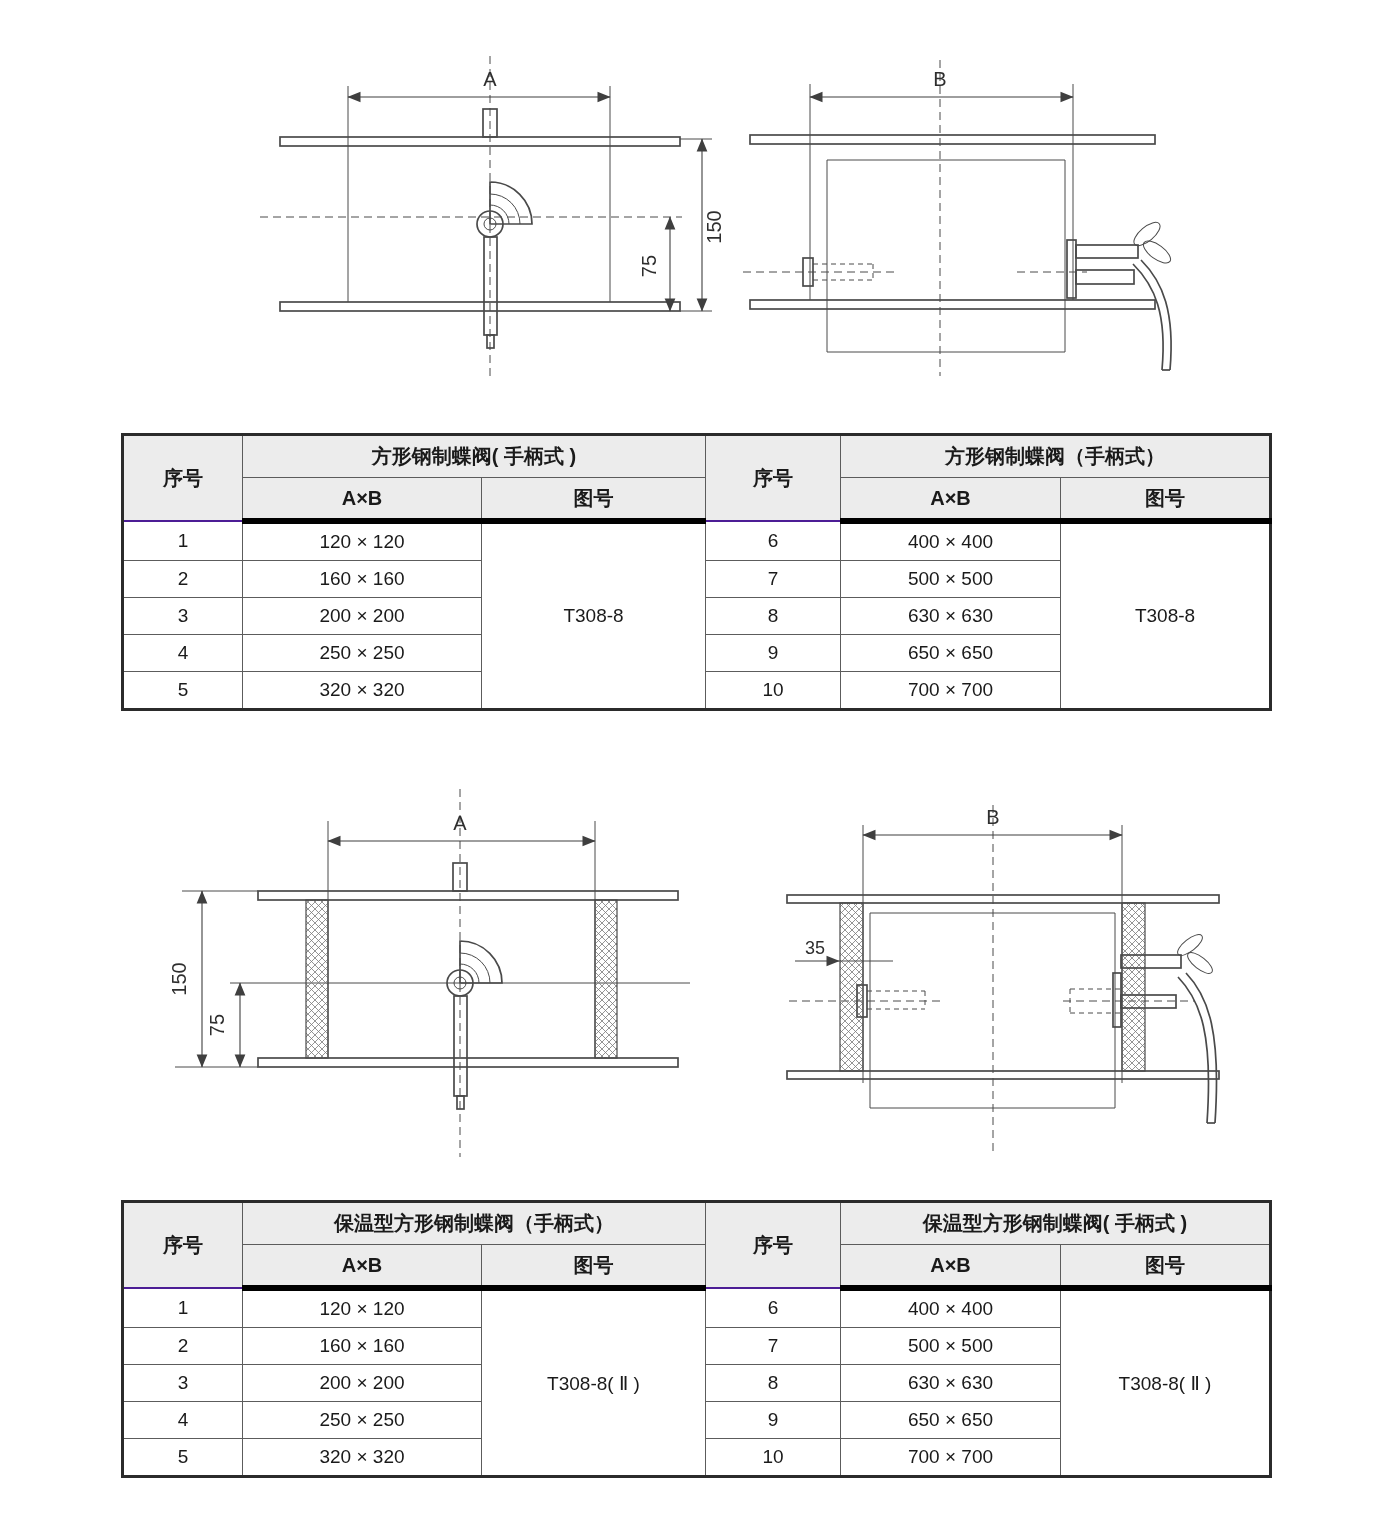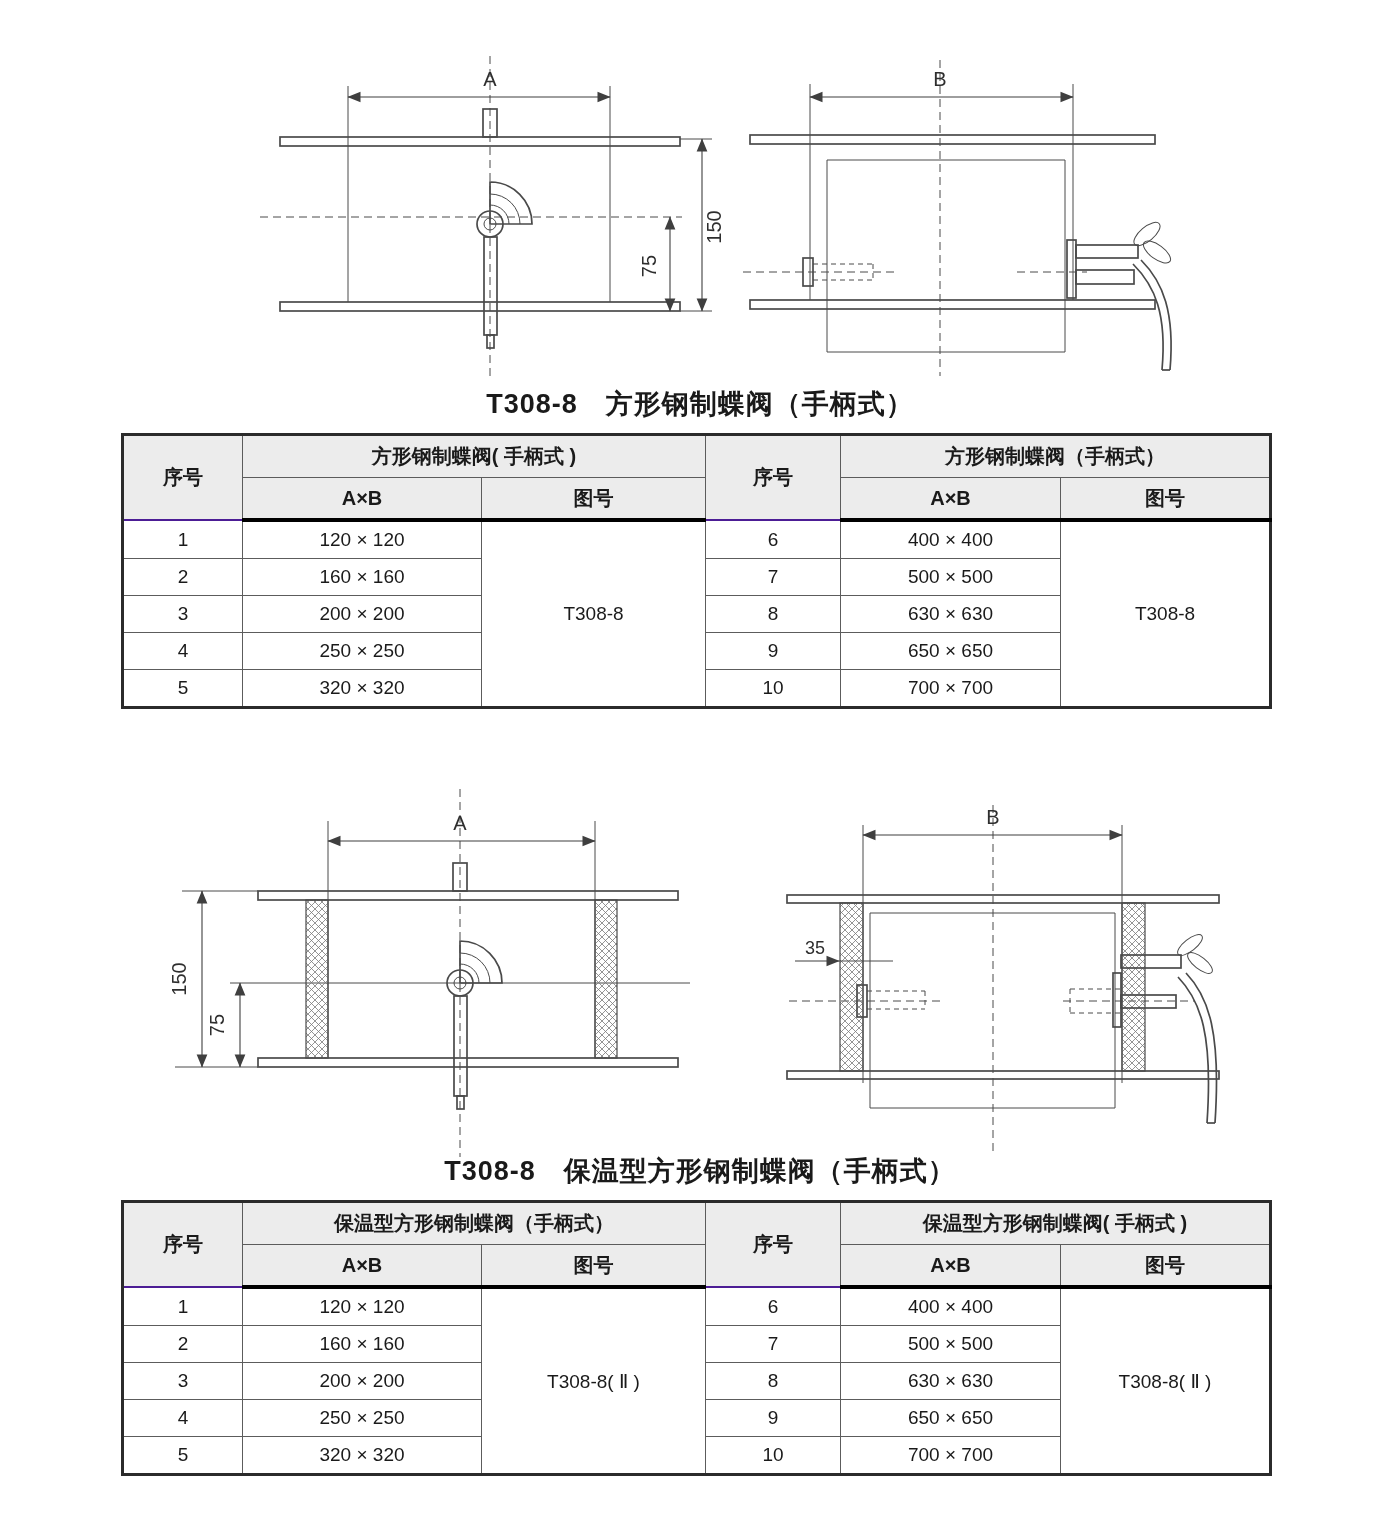--- a/index.html
+++ b/index.html
@@ -10,21 +10,21 @@
   #title1{top:386px;}
   #title2{top:1153px;}
   .tblwrap{position:absolute;left:121px;width:1148px;}
   #tblwrap1{top:433px;}
   #tblwrap2{top:1200px;}
   table.spec{border-collapse:collapse;width:100%;table-layout:fixed;border:3px solid #2b2b2b;}
   .spec th,.spec td{border:1px solid #5c5c5c;text-align:center;vertical-align:middle;padding:0;
                     overflow:hidden;white-space:nowrap;}
   .spec th{background:#ececec;font-weight:bold;font-size:20px;height:40px;}
   .spec tr.h1 th{height:41px;}
-  .spec tr.h2 th{border-bottom:4px solid #000000;}
+  .spec tr.h2 th{border-bottom:6px solid #000000;}
   .spec th.seqhd{border-bottom:2px solid #4c1d95;}
   .spec td{font-size:19px;height:36px;background:#fff;}
   .dg{position:absolute;}
   .ln{fill:none;stroke:#4a4a4a;stroke-width:1.7;}
   .tn{fill:none;stroke:#4a4a4a;stroke-width:1;}
   .dm{fill:none;stroke:#3f3f3f;stroke-width:1.1;}
   .dash{stroke-dasharray:8 5;}
   .dash2{stroke-dasharray:5 4;}
   .dg text{fill:#2e2e2e;font-size:20px;font-family:"Liberation Sans","DejaVu Sans",sans-serif;}
   .hatchrect{stroke:#4a4a4a;stroke-width:1.2;}
@@ -213,21 +213,20 @@
       <line x1="88" y1="52" x2="347" y2="52" class="dm" marker-start="url(#ar4)" marker-end="url(#ar4)"></line>
       <text x="218" y="41" text-anchor="middle">B</text>
     </g>
     <g>
       <line x1="20" y1="178" x2="64" y2="178" class="dm" marker-end="url(#ar4)"></line>
       <line x1="64" y1="178" x2="118" y2="178" class="tn"></line>
       <text x="40" y="171" text-anchor="middle" style="font-size:18px">35</text>
     </g>
   </svg>
 
-  <div class="title" id="title1">T308-8　方形钢制蝶阀（手柄式）</div>
 
   <div class="tblwrap" id="tblwrap1">
     <table class="spec">
       <colgroup>
         <col style="width:120px">
           <col style="width:239px">
           <col style="width:224px">
         <col style="width:135px">
           <col style="width:220px">
           <col style="width:210px">
@@ -274,21 +273,20 @@
         <tr>
           <td>5</td>
           <td>320 × 320</td>
           <td>10</td>
           <td>700 × 700</td>
         </tr>
       </tbody>
     </table>
   </div>
 
-  <div class="title" id="title2">T308-8　保温型方形钢制蝶阀（手柄式）</div>
 
   <div class="tblwrap" id="tblwrap2">
     <table class="spec">
       <colgroup>
         <col style="width:120px">
           <col style="width:239px">
           <col style="width:224px">
         <col style="width:135px">
           <col style="width:220px">
           <col style="width:210px">

